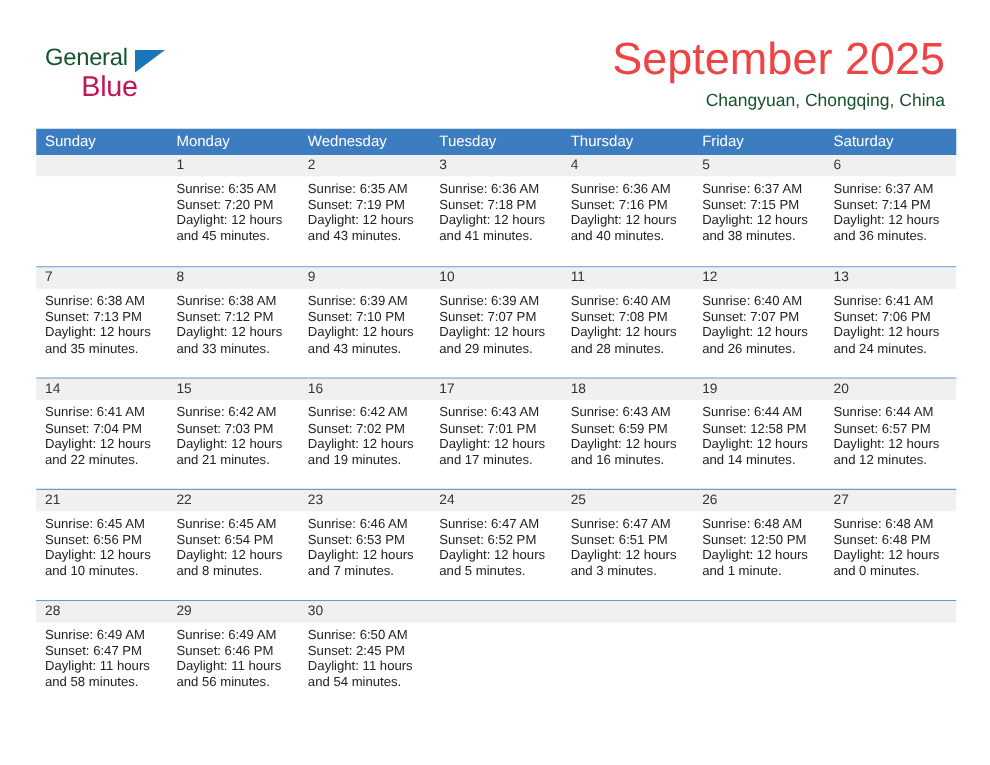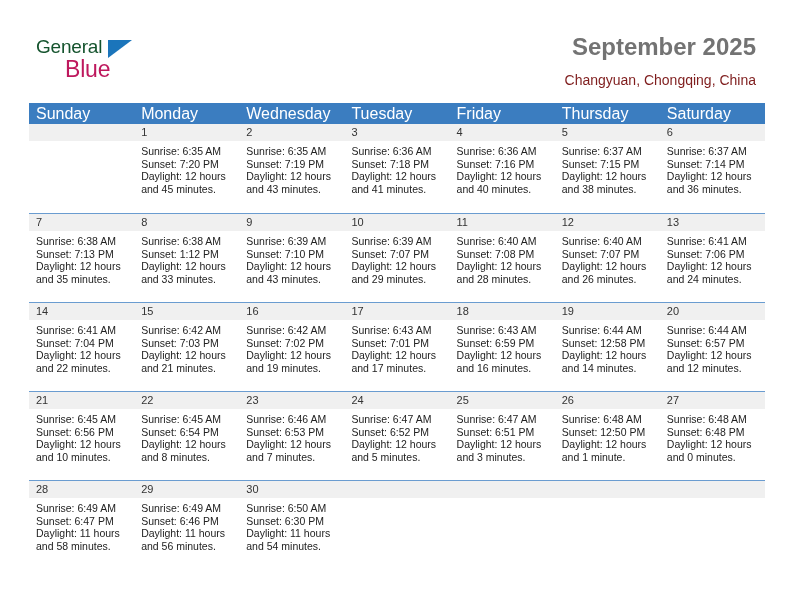--- a/index.html
+++ b/index.html
@@ -54,50 +54,50 @@
     color: #be185d;
   }
 
   .title-block {
     position: absolute;
     right: 36px;
     top: 30px;
     text-align: right;
   }
   .cal-title {
-    font-size: 24px;
-    font-weight: bold;
-    color: #737373;
+    font-size: 36px;
+    font-weight: normal;
+    color: #ef4444;
     line-height: 34px;
     white-space: nowrap;
   }
   .cal-subtitle {
     font-size: 14px;
-    color: #7f1d1d;
+    color: #14532d;
     line-height: 20px;
     margin-top: 6px;
     white-space: nowrap;
   }
 
   
   .calendar {
     position: absolute;
     left: 29px;
     top: 103px;
     width: 736px;
   }
   .weekday-row {
     display: flex;
     background: #3b7dc0;
     height: 21px;
   }
   .weekday {
     flex: 1 1 0;
     color: #ffffff;
-    font-size: 16px;
+    font-size: 12px;
     line-height: 21px;
     padding-left: 7px;
     white-space: nowrap;
   }
   .week {
     display: flex;
     border-top: 1px solid #6a9cd0;
     height: 89px;
     position: relative;
   }
@@ -153,22 +153,22 @@
     </div>
 
   </div>
 
   <div class="calendar">
     <div class="weekday-row">
         <div class="weekday">Sunday</div>
         <div class="weekday">Monday</div>
         <div class="weekday">Wednesday</div>
         <div class="weekday">Tuesday</div>
+        <div class="weekday">Thursday</div>
         <div class="weekday">Friday</div>
-        <div class="weekday">Thursday</div>
         <div class="weekday">Saturday</div>
       </div>
     <div>
         <div class="week">
           <div class="daynum-band"></div>
           <div class="day empty">
             <div class="daynum"></div>
             <div class="lines"></div>
           </div>
           <div class="day">
@@ -234,21 +234,21 @@
               <div class="line">Sunrise: 6:38 AM</div>
               <div class="line">Sunset: 7:13 PM</div>
               <div class="line">Daylight: 12 hours</div>
               <div class="line">and 35 minutes.</div>
             </div>
           </div>
           <div class="day">
             <div class="daynum">8</div>
             <div class="lines">
               <div class="line">Sunrise: 6:38 AM</div>
-              <div class="line">Sunset: 1:12 PM</div>
+              <div class="line">Sunset: 7:12 PM</div>
               <div class="line">Daylight: 12 hours</div>
               <div class="line">and 33 minutes.</div>
             </div>
           </div>
           <div class="day">
             <div class="daynum">9</div>
             <div class="lines">
               <div class="line">Sunrise: 6:39 AM</div>
               <div class="line">Sunset: 7:10 PM</div>
               <div class="line">Daylight: 12 hours</div>
@@ -441,21 +441,21 @@
               <div class="line">Sunrise: 6:49 AM</div>
               <div class="line">Sunset: 6:46 PM</div>
               <div class="line">Daylight: 11 hours</div>
               <div class="line">and 56 minutes.</div>
             </div>
           </div>
           <div class="day">
             <div class="daynum">30</div>
             <div class="lines">
               <div class="line">Sunrise: 6:50 AM</div>
-              <div class="line">Sunset: 6:30 PM</div>
+              <div class="line">Sunset: 2:45 PM</div>
               <div class="line">Daylight: 11 hours</div>
               <div class="line">and 54 minutes.</div>
             </div>
           </div>
           <div class="day empty">
             <div class="daynum"></div>
             <div class="lines"></div>
           </div>
           <div class="day empty">
             <div class="daynum"></div>

